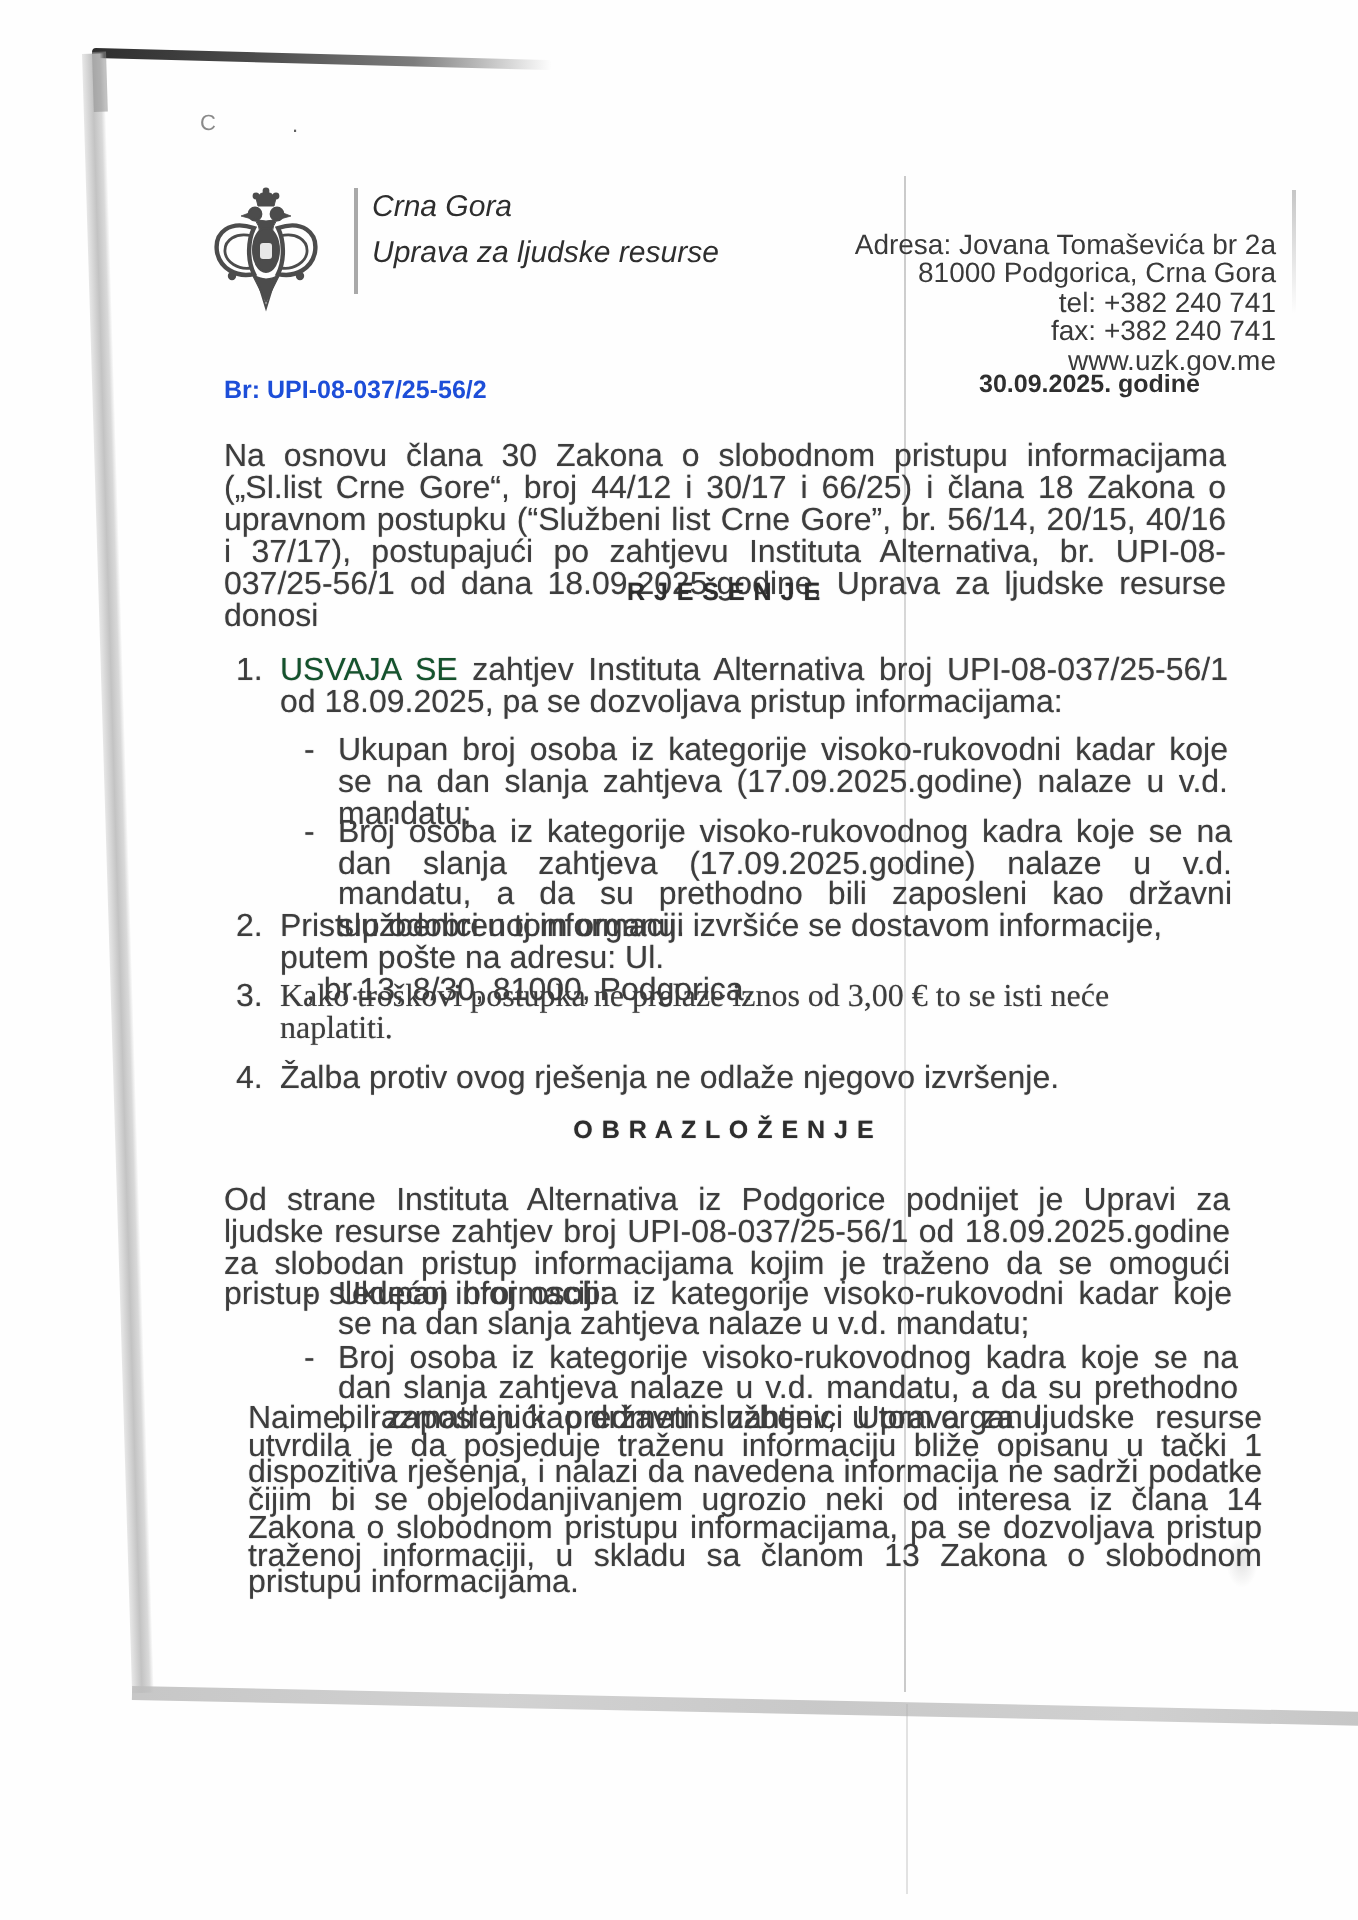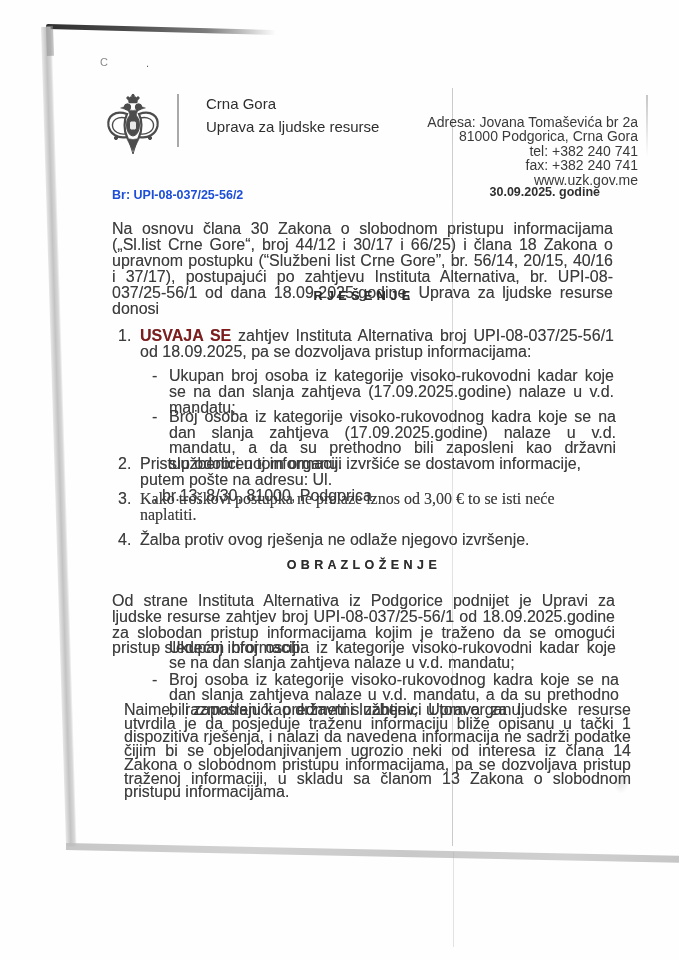--- a/index.html
+++ b/index.html
@@ -28,21 +28,21 @@
     background:linear-gradient(rgba(150,150,150,.5),rgba(170,170,170,.3) 60%,rgba(150,150,150,.5));}
   .fold-line-low{left:453px;top:852px;width:1px;height:95px;background:rgba(175,175,175,.35);}
   .smudge{left:613px;top:768px;width:16px;height:26px;border-radius:50%;
     background:radial-gradient(rgba(190,190,190,.4),rgba(255,255,255,0) 70%);}
   
   .mark-c{left:100px;top:56px;font-size:11px;color:#8a8a8a;}
   .mark-dot{left:146px;top:57px;font-size:11px;color:#5f5f5f;}
   
   .coa{left:103px;top:91px;width:60px;height:66px;}
   .lh-divider{left:177px;top:94px;width:2px;height:53px;background:#a9a9a9;}
-  .org{left:206px;top:92px;font-size:15px;line-height:23px;color:#2e2e2e;}
+  .org{left:186px;top:92px;font-size:15px;line-height:23px;color:#2e2e2e;font-style:italic;}
   .addr{right:41px;top:115px;text-align:right;font-size:14px;line-height:14.4px;color:#3a3a3a;}
   .date{right:79px;top:185px;font-size:12.5px;font-weight:bold;color:#2f2f2f;}
   .ref{left:112px;top:188px;font-size:12.5px;font-weight:bold;color:#1d4ed8;}
   
   .txt{font-size:16px;line-height:16px;text-align:justify;
     text-shadow:0 0 .5px rgba(60,60,60,.5);}
   .intro{left:112px;top:221px;width:501px;}
   .h-center{left:112px;width:500px;text-align:center;font-weight:bold;color:#2d2d2d;
     font-size:12.5px;letter-spacing:.5px;text-shadow:0 0 .5px rgba(45,45,45,.55);}
   .h1{top:289px;}
@@ -60,21 +60,21 @@
   .i4 .body{text-align:left;}
   .dash-item{left:152px;}
   .dash-item .dash{position:absolute;left:0;top:0;}
   .dash-item .body{margin-left:17px;}
   .d1{top:368px;width:462px;}
   .d2{top:409px;width:464px;line-height:15.5px;}
   .od1{top:640px;width:464px;line-height:15px;}
   .od2{top:672px;width:467px;line-height:15px;}
   .opara1{left:112px;top:593px;width:503px;line-height:15.8px;}
   .opara2{left:124px;top:703px;width:507px;line-height:13.7px;}
-  .b{font-weight:bold;color:#7f1d1d;}
+  .b{font-weight:normal;color:#14532d;}
 </style>
 </head>
 <body>
 
 <div class="stage">
 
   <div class="abs top-edge"></div>
   <div class="abs left-edge"></div>
   <div class="abs left-edge-dark"></div>
   <div class="abs bottom-edge"></div>

